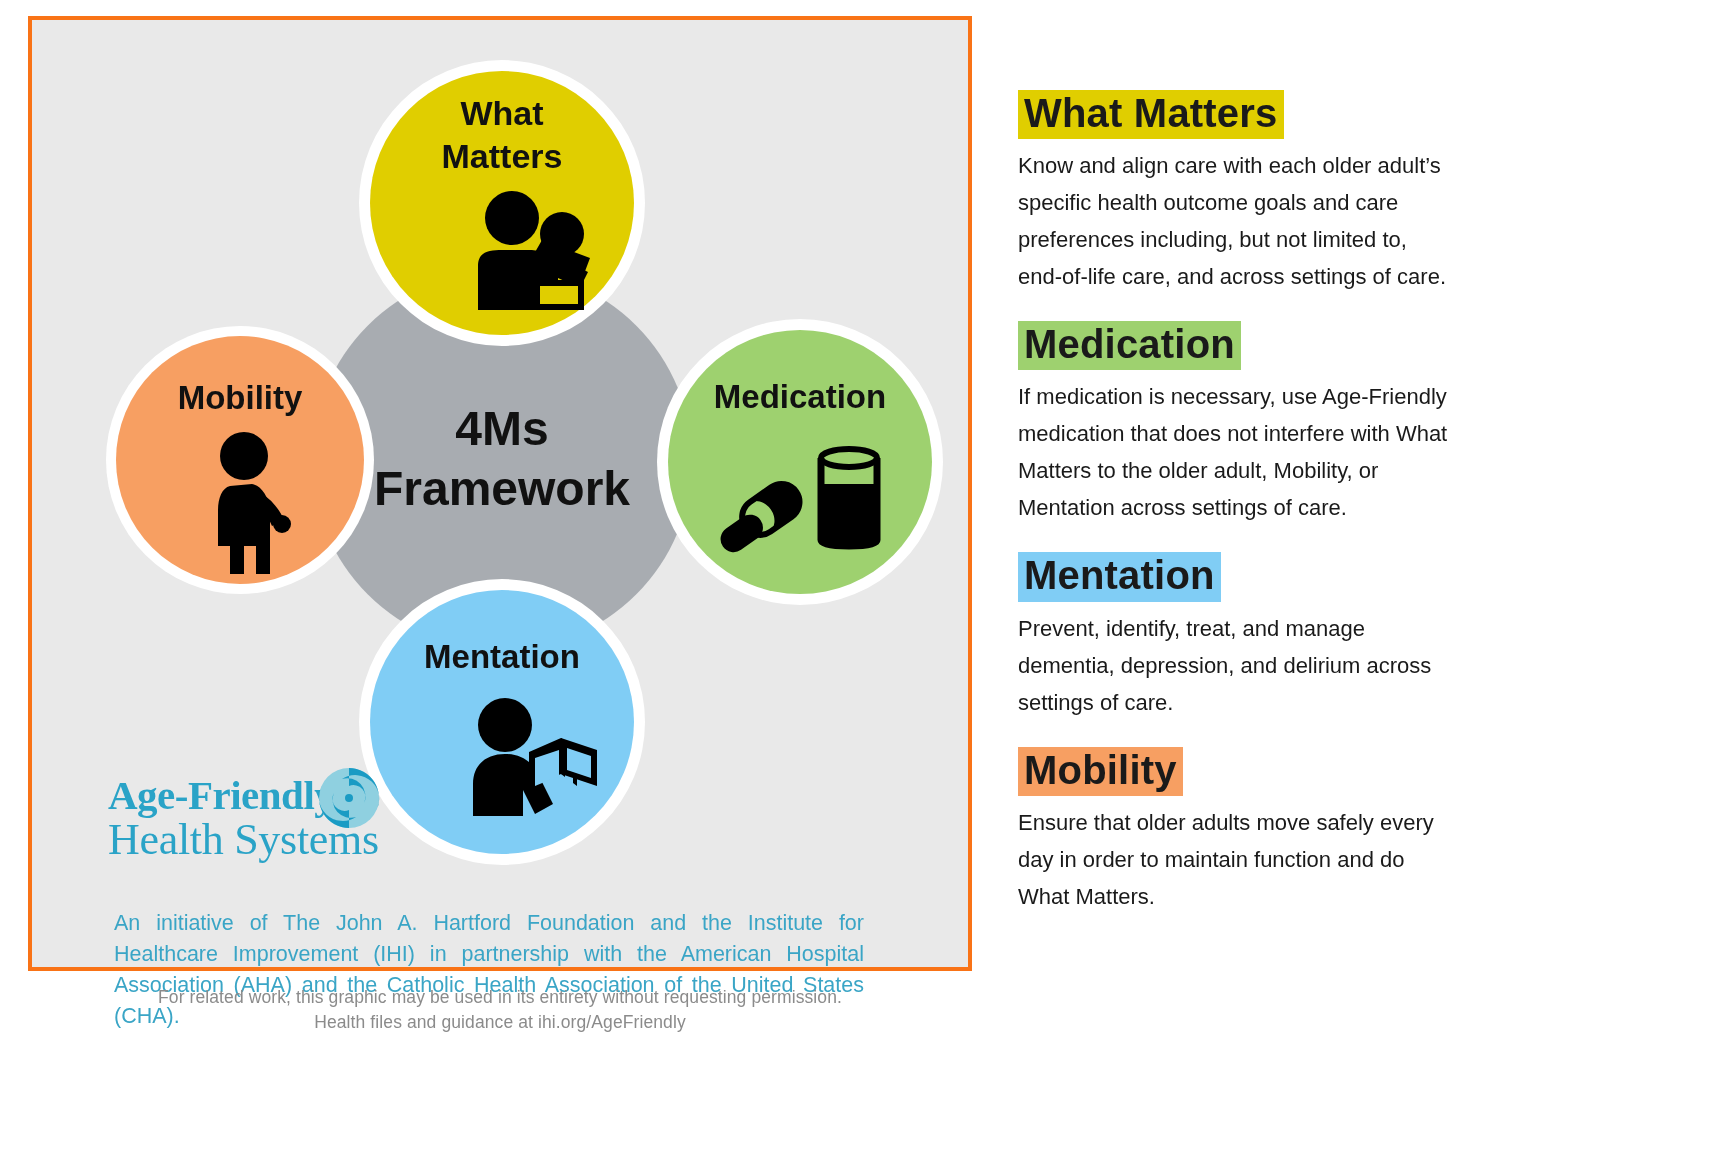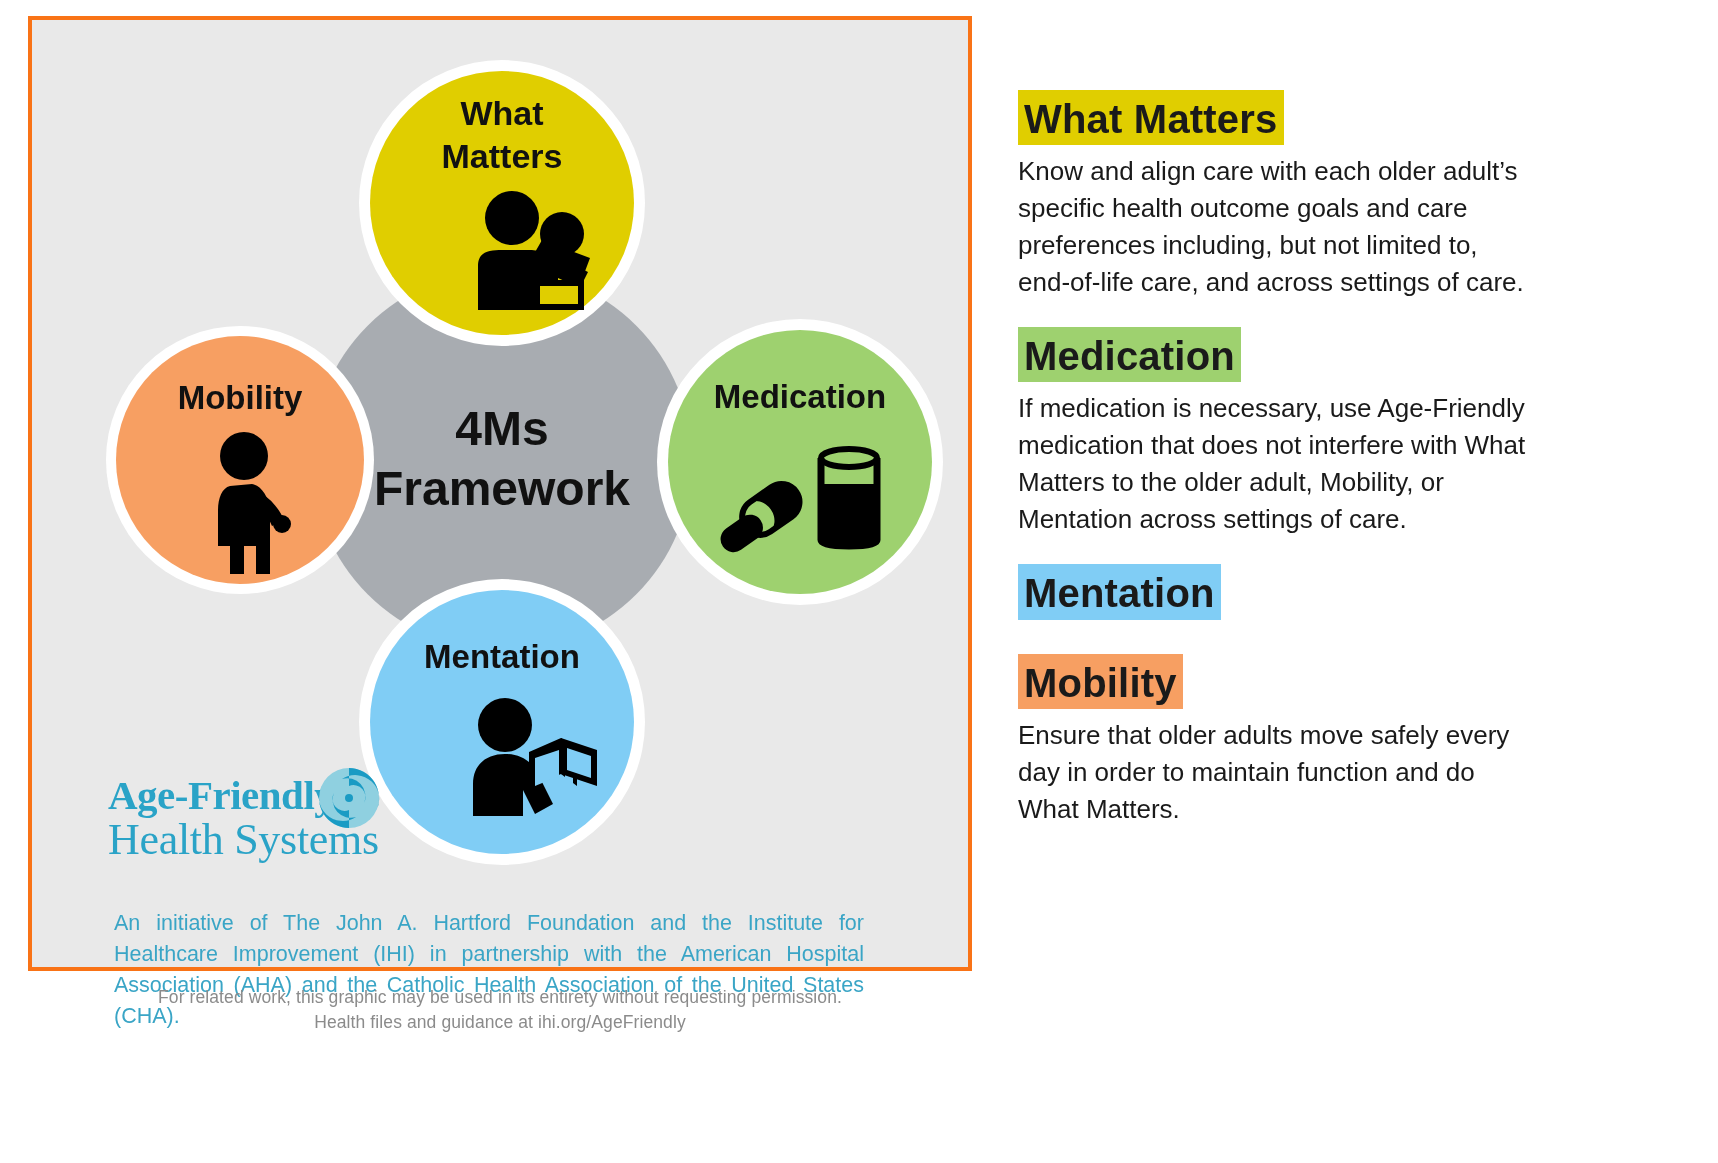--- a/index.html
+++ b/index.html
@@ -57,26 +57,26 @@
   }
   .def-block { margin-bottom: 26px; }
   .def-block:last-child { margin-bottom: 0; }
 
   .def-heading {
     display: inline-block;
     font-size: 40px;
     font-weight: bold;
     color: #1a1a1a;
     line-height: 1.08;
-    padding: 8px 6px 4px 6px;
+    padding: 2px 6px 4px 6px;
     margin: 0 4px 8px 0;
     letter-spacing: 0.2px;
   }
   .def-body {
-    font-size: 26px;
+    font-size: 22px;
     line-height: 37px;
     color: #1a1a1a;
     margin: 0;
     white-space: pre-line;
   }
 
   
   #logo-block {
     position: absolute;
     left: 20px;
@@ -242,20 +242,23 @@
   <div class="def-block">
     <div class="def-heading" style="background-color: rgb(158, 209, 111);">Medication</div>
     <p class="def-body">If medication is necessary, use Age-Friendly
 medication that does not interfere with What
 Matters to the older adult, Mobility, or
 Mentation across settings of care.</p>
   </div>
 
   <div class="def-block">
     <div class="def-heading" style="background-color: rgb(128, 205, 245);">Mentation</div>
+    <p class="def-body">Prevent, identify, treat, and manage
+dementia, depression, and delirium across
+settings of care.</p>
   </div>
 
   <div class="def-block">
     <div class="def-heading" style="background-color: rgb(247, 159, 98);">Mobility</div>
     <p class="def-body">Ensure that older adults move safely every
 day in order to maintain function and do
 What Matters.</p>
   </div>
 
 </div>

